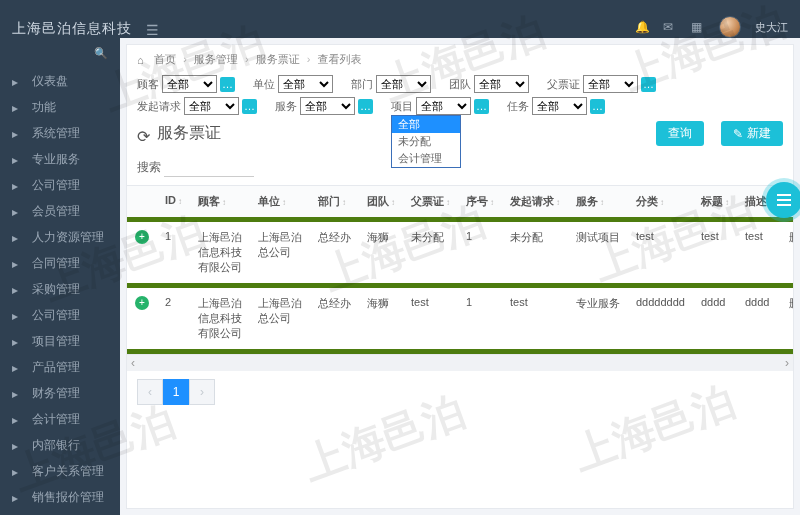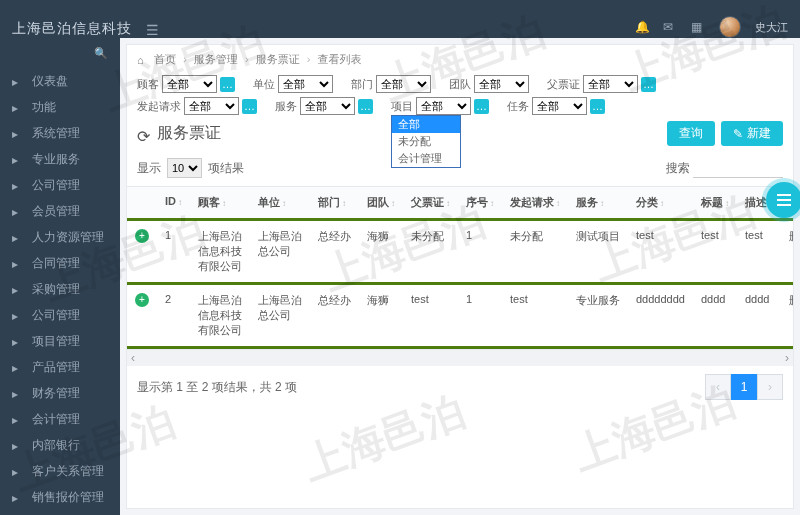--- a/index.html
+++ b/index.html
@@ -40,33 +40,33 @@
   .plus-badge { width:15px; height:15px; background:#1cc0d8; color:#fff; display:inline-flex; align-items:center; justify-content:center; font-size:11px; border-radius:2px; cursor:pointer;}
 
   
   .dropdown-list { position:absolute; top:18px; left:0; background:#fff; border:1px solid #3b6fb8; font-size:11px; z-index:40; min-width:70px;}
   .dropdown-list div{ padding:1px 6px;}
   .dropdown-list div.sel{ background:#1e90ff; color:#fff;}
 
   .title-row { display:flex; align-items:center; padding:6px 10px 8px 10px; justify-content:space-between;}
   .page-title { font-size:16px; color:#555; display:flex; align-items:center; gap:6px;}
   .page-title .reload-ico{width:14px;height:14px;display:inline-block;}
-  .btns { display:flex; gap:6px;margin-left:43px;}
+  .btns { display:flex; gap:17px;margin-left:43px;}
   .btn { background:#1cc0d8; color:#fff; border:none; border-radius:3px; padding:4px 12px; font-size:12px; cursor:pointer; display:inline-flex; align-items:center; gap:4px;}
   .btn.green{ background:#1cc0d8;}
 
   .results-bar { display:flex; align-items:center; padding:4px 10px 8px 10px; font-size:12px; color:#666; justify-content:space-between;}
   .results-left{ display:flex; align-items:center; gap:6px;}
   select.page-size{ height:20px; border:1px solid #ccc; font-size:11px;}
   .search-input { border:none; border-bottom:1px solid #ccc; font-size:12px; padding:2px 2px; width:90px; outline:none; background:transparent;}
 
   
   .table-wrap{ overflow-x:auto; border-top:1px solid #e6e9ee; border-bottom:1px solid #e6e9ee;}
   table{ border-collapse:collapse; width:100%; font-size:11px;}
-  th, td { padding:8px 8px; border-bottom:3px solid #4d7c0f; text-align:left; white-space:nowrap; vertical-align:top;}
+  th, td { padding:8px 8px; border-bottom:5px solid #4d7c0f; text-align:left; white-space:nowrap; vertical-align:top;}
   th{ color:#555; font-weight:600; background:#fafbfc;}
   th .sort{ color:#bbb; font-size:8px; margin-left:2px;}
   .expand{ width:14px;height:14px;border-radius:50%; background:#26b36b; color:#fff; display:inline-flex; align-items:center; justify-content:center; font-size:10px; line-height:1;}
   .hscroll { height:16px; background:#f0f2f5; display:flex; align-items:center; justify-content:space-between; padding:0 4px; color:#999;}
 
   .pager-row{ display:flex; justify-content:space-between; align-items:center; padding:8px 10px; font-size:12px; color:#666;}
   .pager{ display:flex; gap:0;}
   .pg{ width:26px;height:26px; border:1px solid #d8dde3; display:inline-flex; align-items:center; justify-content:center; color:#888;}
   .pg.active{ background:#1e90ff; border-color:#1e90ff; color:#fff;}
   .pg.disabled{ background:#f3f5f8; color:#c5cbd2;}
@@ -263,27 +263,20 @@
             <span>查询</span>
           </button>
         <button class="btn green">
             <span class="u">✎</span>
             <span>新建</span>
           </button>
       </div>
     </div>
 
     <div class="results-bar">
-      <div class="results-left">
-        <span>显示</span>
-        <select class="page-size">
-          <option>10</option>
-        </select>
-        <span>项结果</span>
-      </div>
       <div>
         <span>搜索</span>
         <input class="search-input" style="">
       </div>
     </div>
 
     <div class="table-wrap">
       <table>
         <thead>
             <tr id="thead-row">
@@ -338,21 +331,20 @@
             </tr>
           </tbody>
       </table>
     </div>
     <div class="hscroll">
       <span class="u">‹</span>
       <span class="u">›</span>
     </div>
 
     <div class="pager-row">
-      <span>显示第 1 至 2 项结果，共 2 项</span>
       <div class="pager" id="pager">
           <span class="pg disabled">‹</span>
           <span class="pg active">1</span>
           <span class="pg disabled">›</span>
         </div>
     </div>
 
   </div>
 </div>
 

